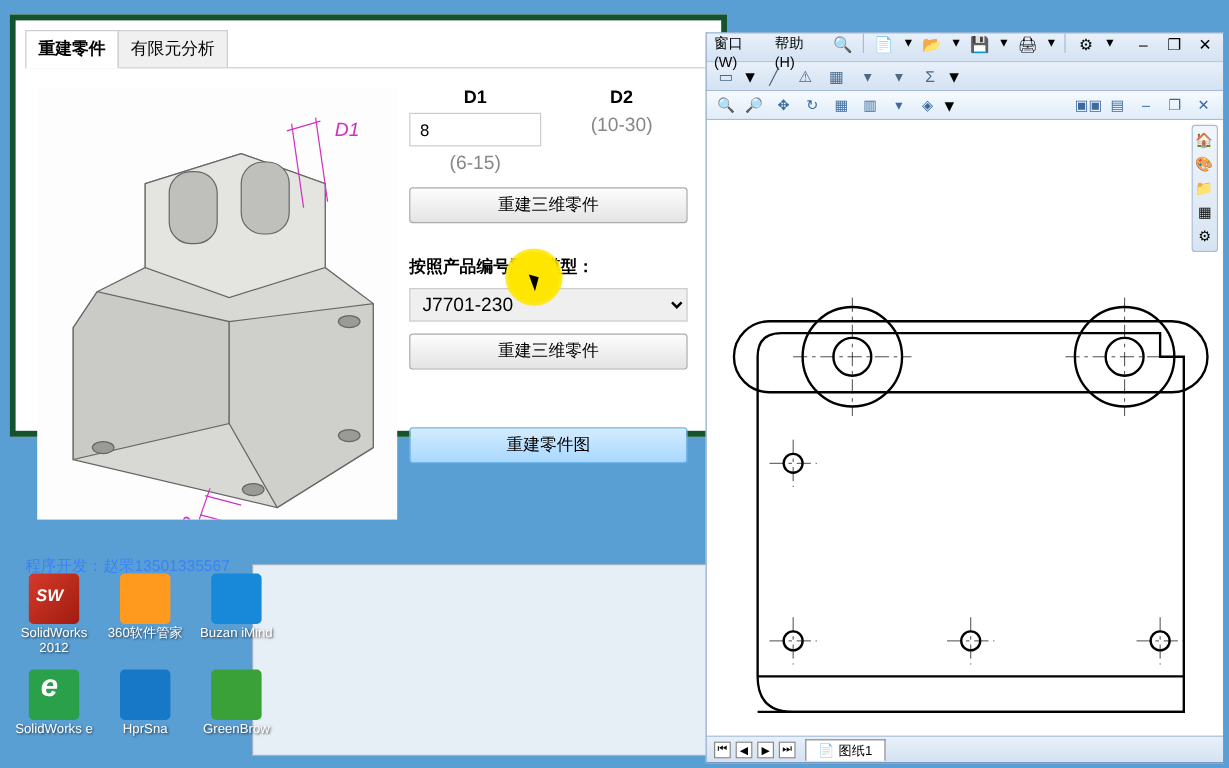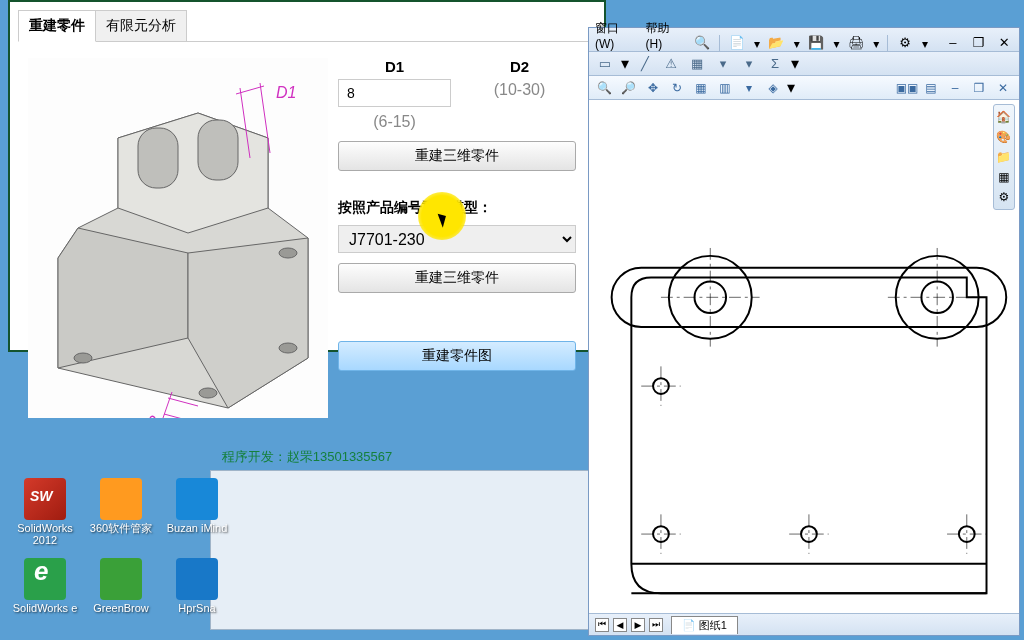--- a/index.html
+++ b/index.html
@@ -1,43 +1,43 @@
 <!DOCTYPE html>
 <html><head>
 <meta charset="utf-8">
 <style>
 *{box-sizing:border-box;margin:0;padding:0;font-family:"Microsoft YaHei",SimSun,Arial,sans-serif}
 body{width:1024px;height:640px;background:#5a9fd4;position:relative;overflow:hidden}
 
 
-.dialog{position:absolute;left:8px;top:0;width:598px;height:352px;background:#fff;border:2px solid #14532d;padding:8px}
+.dialog{position:absolute;left:8px;top:12px;width:598px;height:352px;background:#fff;border:5px solid #14532d;padding:8px}
 .tabs{display:flex;border-bottom:1px solid #ccc}
 .tab{padding:6px 10px;font-size:14px;border:1px solid #ccc;border-bottom:none;background:#f0f0f0;cursor:pointer;margin-right:-1px}
 .tab.active{background:#fff;border-bottom:1px solid #fff;margin-bottom:-1px;font-weight:bold}
 .dialog-body{display:flex;padding:16px 10px 0 10px;height:400px}
 .preview{width:300px;height:360px;position:relative;background:#fdfdfd}
 .preview svg{width:100%;height:100%}
 .form{flex:1;padding:0 10px;font-size:14px}
 .section-label{font-weight:bold;margin:4px 0 8px 0}
 .dims{display:flex;gap:12px;margin-bottom:4px}
 .dim-col{flex:1;text-align:center}
 .dim-col .hdr{font-weight:bold;font-size:15px;margin-bottom:4px}
 .dim-col input{width:100%;height:28px;border:1px solid #ccc;padding:0 8px;font-size:14px}
 .dim-col .range{color:#888;font-size:16px;margin-top:6px}
 .btn{display:block;width:100%;height:30px;margin-top:10px;background:linear-gradient(#fdfdfd,#e4e4e4);border:1px solid #aaa;border-radius:3px;cursor:pointer;font-size:14px}
 .btn.blue{background:linear-gradient(#d4ecff,#a8d8ff);border-color:#6fb4e8;font-weight:normal}
 .select-wrap{position:relative;margin-top:6px}
 .select-wrap select{width:100%;height:28px;border:1px solid #ccc;padding:0 6px;font-size:16px}
-.footer-dev{text-align:center;font-size:13px;color:#15803d;margin-top:6px}
+.footer-dev{font-size:13px;color:#3b82f6;margin-top:6px}
 .cursor-hl{position:absolute;width:48px;height:48px;border-radius:50%;background:radial-gradient(circle,#ffe600 0%,#ffe600 60%,rgba(255,230,0,0) 100%);z-index:50}
 .cursor-hl::after{content:"";position:absolute;left:22px;top:20px;width:0;height:0;border-left:7px solid #000;border-top:5px solid transparent;border-bottom:10px solid transparent;transform:rotate(-20deg)}
 
 
 .sw{position:absolute;left:588px;top:27px;right:4px;bottom:4px;background:#fff;border:1px solid #7a9ac4}
-.sw-menubar{height:24px;background:linear-gradient(#e8f0fa,#d4e2f2);border-bottom:1px solid #a6bcd6;display:flex;align-items:flex-end;padding:0 6px;font-size:12px;gap:8px}
+.sw-menubar{height:24px;background:linear-gradient(#e8f0fa,#d4e2f2);border-bottom:1px solid #a6bcd6;display:flex;align-items:flex-start;padding:0 6px;font-size:12px;gap:8px}
 .sw-menubar .menu-item{cursor:pointer}
 .sw-menubar .sep{width:1px;height:16px;background:#a6bcd6}
 .sw-menubar .icon{width:18px;height:18px;display:inline-flex;align-items:center;justify-content:center;cursor:pointer;font-size:13px}
 .sw-toolbar{height:24px;background:linear-gradient(#e8f0fa,#d4e2f2);border-bottom:1px solid #a6bcd6;display:flex;align-items:center;padding:0 6px;gap:6px}
 .sw-toolbar .tb-icon{width:20px;height:18px;display:inline-flex;align-items:center;justify-content:center;font-size:13px;cursor:pointer;color:#4a6a8a}
 .view-bar{height:24px;background:linear-gradient(#f6faff,#e0ecf8);border-bottom:1px solid #a6bcd6;display:flex;align-items:center;padding:0 6px;gap:4px}
 .view-bar .v-icon{width:20px;height:18px;display:inline-flex;align-items:center;justify-content:center;cursor:pointer;font-size:12px;color:#3a6aa0}
 .view-bar .spacer{flex:1}
 .canvas{position:absolute;left:0;right:0;top:72px;bottom:22px;background:#fff;overflow:hidden}
 .side-panel{position:absolute;right:4px;top:76px;width:22px;background:linear-gradient(#f0f6fc,#d6e4f2);border:1px solid #a6bcd6;border-radius:3px;padding:3px 0;display:flex;flex-direction:column;gap:2px;align-items:center}
@@ -250,20 +250,20 @@
     </div>
   <div class="dicon">
       <div class="img buz"></div>
       <div class="lbl">Buzan iMind</div>
     </div>
   <div class="dicon">
       <div class="img swe"></div>
       <div class="lbl">SolidWorks e</div>
     </div>
   <div class="dicon">
+      <div class="img hpr"></div>
+      <div class="lbl">HprSna</div>
+    </div>
+  <div class="dicon">
       <div class="img green"></div>
       <div class="lbl">GreenBrow</div>
     </div>
-  <div class="dicon">
-      <div class="img hpr"></div>
-      <div class="lbl">HprSna</div>
-    </div>
 </div>
 
 </body></html>

